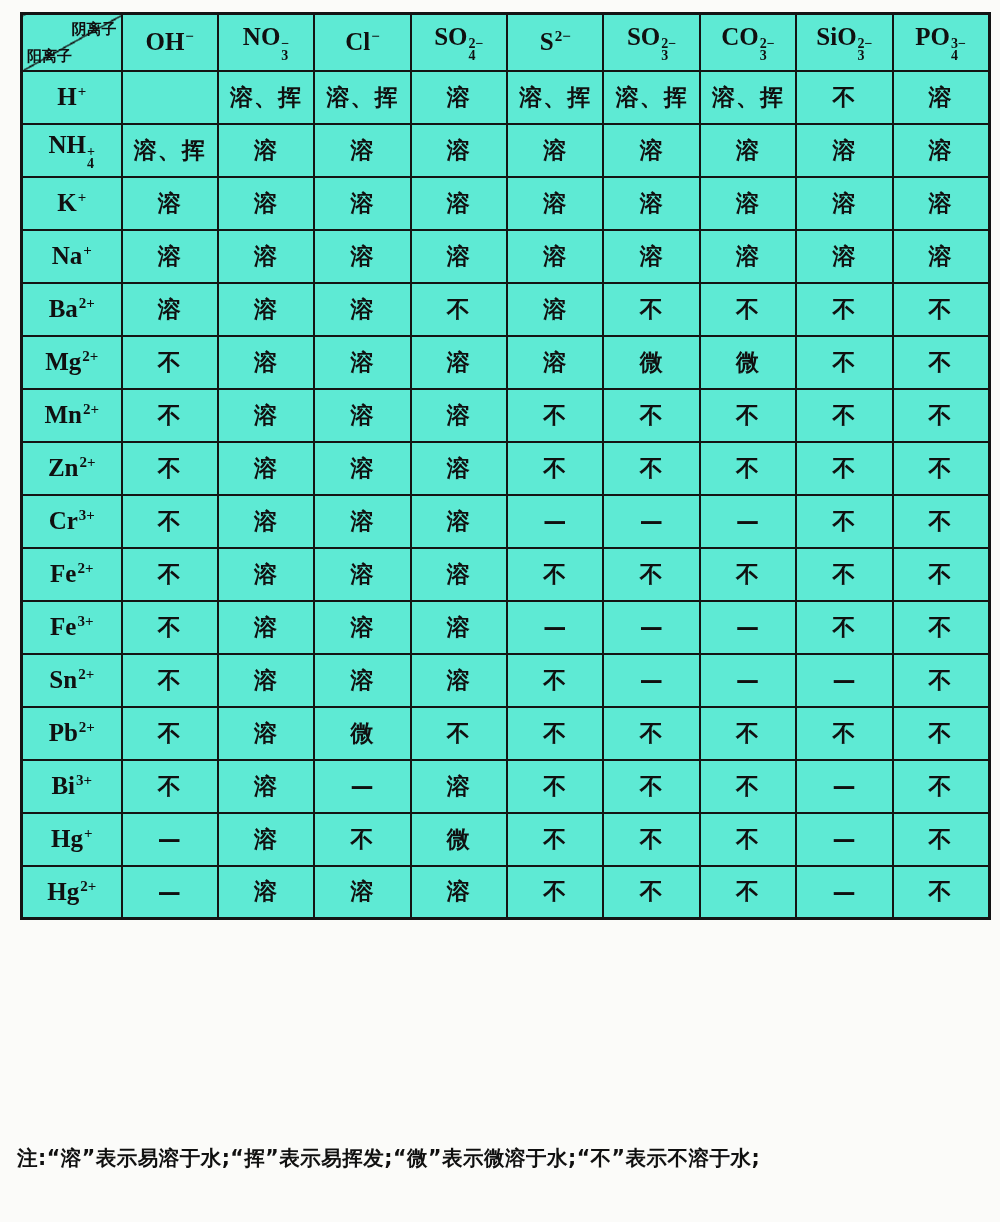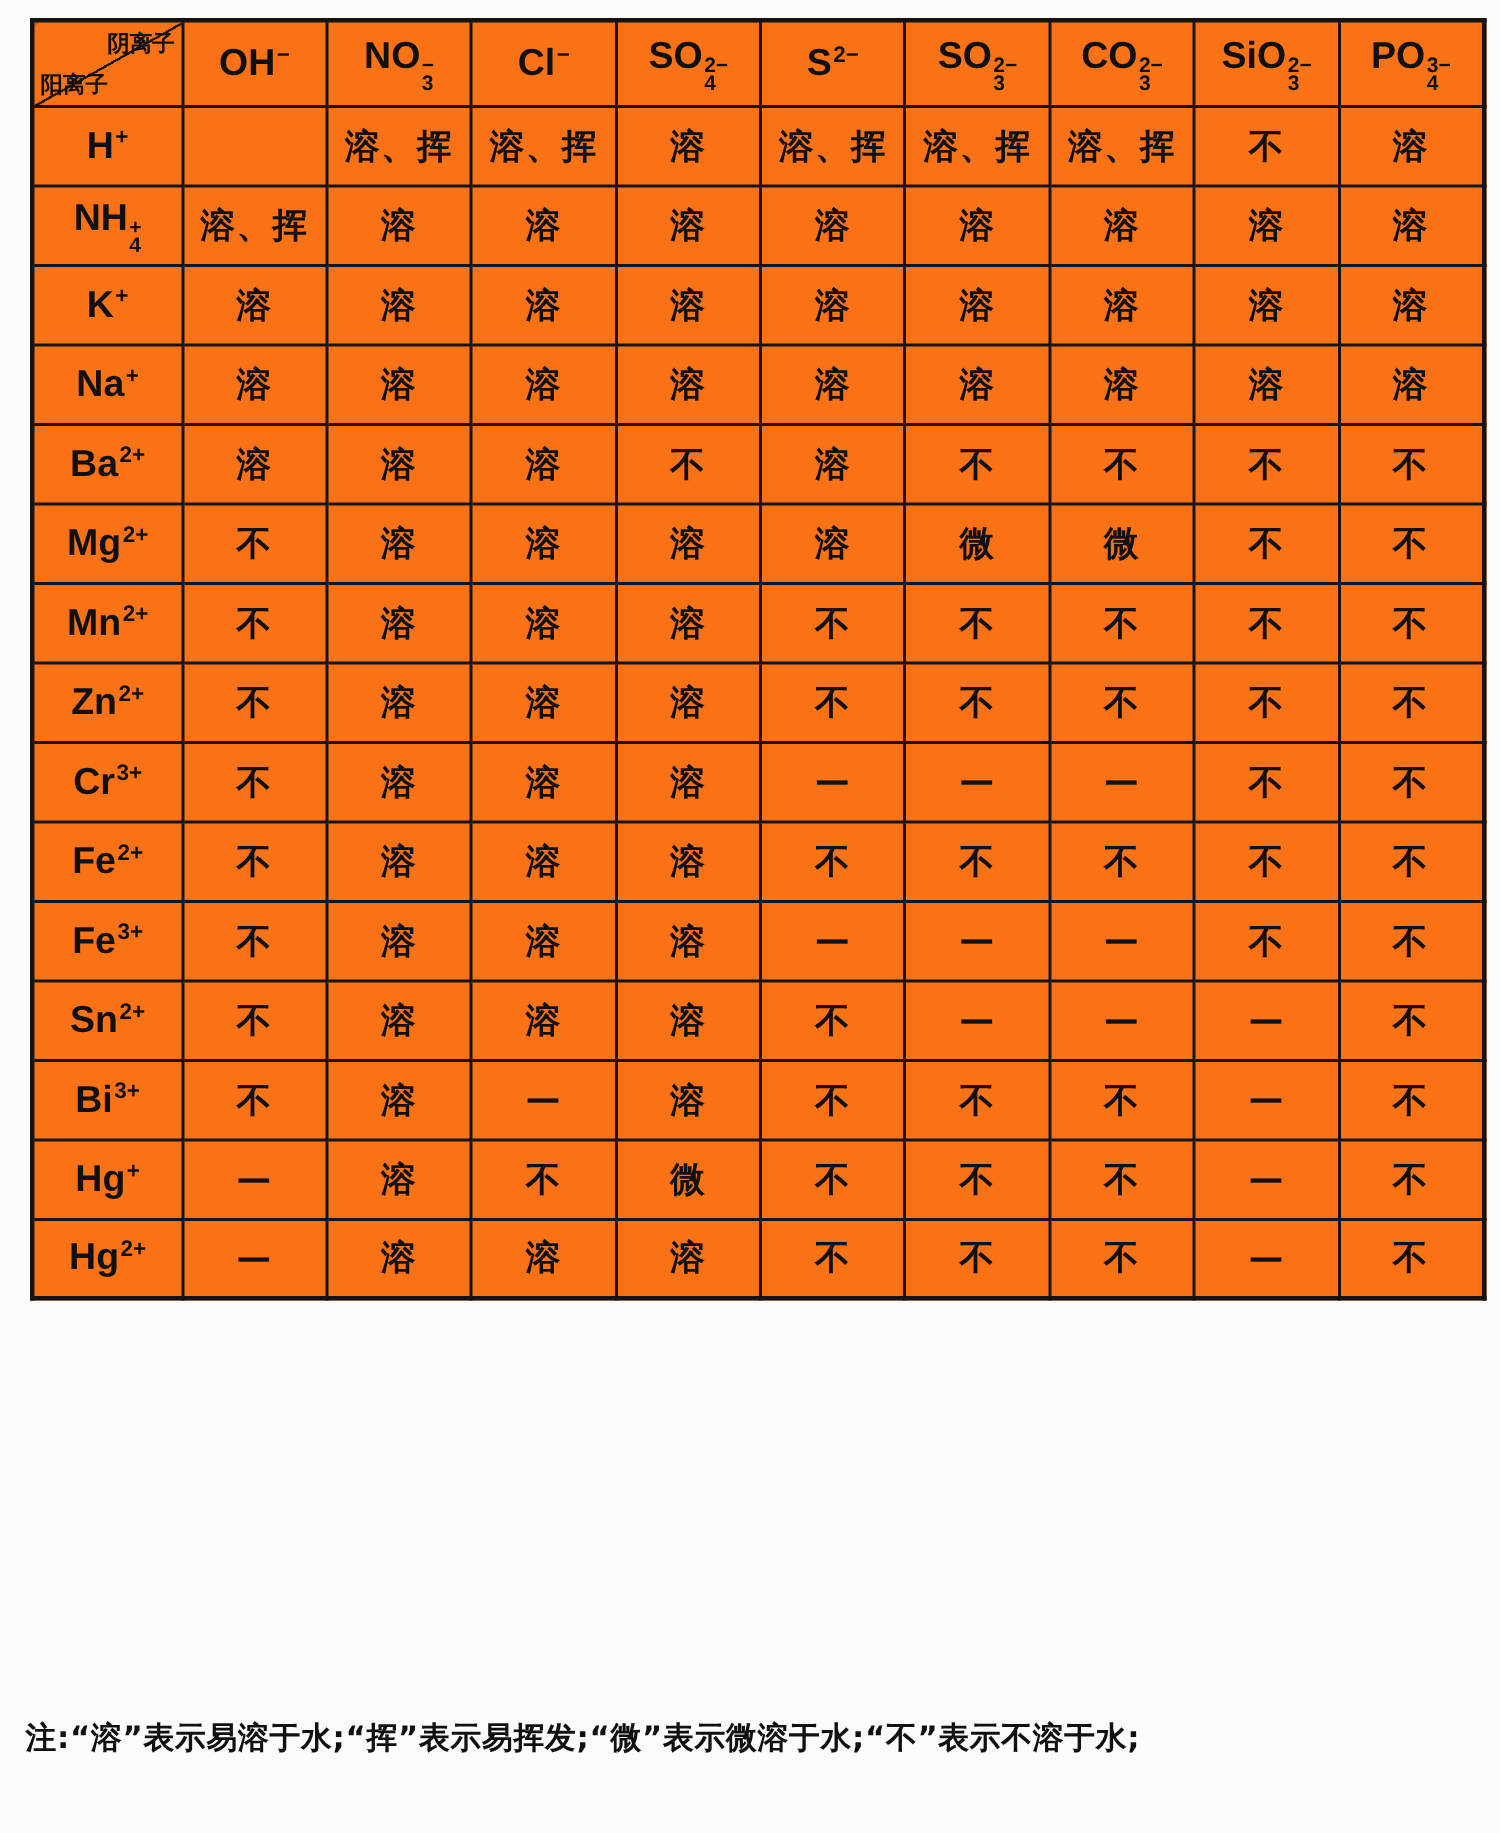--- a/index.html
+++ b/index.html
@@ -10,36 +10,36 @@
     font-family:"DejaVu Sans", sans-serif;
     color:#101010;
     position:relative;
     overflow:hidden;
   }
   .table-wrap { position:absolute; left:20px; top:12px; }
   table.sol {
     border-collapse:collapse;
     table-layout:fixed;
     width:968px;
-    background:#f97316;
+    background:#5eead4;
     border:3px solid #141414;
   }
   table.sol th, table.sol td {
     border:2px solid #141414;
     text-align:center;
     vertical-align:middle;
     padding:0;
     overflow:hidden;
   }
   thead th { height:57px; }
   tbody tr { height:53px; }
 
   
   .ion {
-    font-family:Liberation Sans, sans-serif;
+    font-family:Liberation Serif, serif;
     font-size:25px; font-weight:600; white-space:nowrap;
   }
   .ion-base { letter-spacing:0px; }
   .stack {
     display:inline-flex; flex-direction:column; align-items:flex-start;
     font-size:14px; line-height:12px; vertical-align:-3px; margin-left:1px;
     font-weight:600;
   }
   .ssup, .ssub { display:block; }
   .supo { font-size:15px; vertical-align:9px; line-height:0; margin-left:1px; font-weight:600; }
@@ -252,20 +252,32 @@
           <td class="cn">溶</td>
           <td class="cn">溶</td>
           <td class="cn">溶</td>
           <td class="cn">不</td>
           <td class="cn">—</td>
           <td class="cn">—</td>
           <td class="cn">—</td>
           <td class="cn">不</td>
         </tr>
         <tr>
+          <th><span class="ion"><span class="ion-base">Pb</span><span class="supo">2+</span></span></th>
+          <td class="cn">不</td>
+          <td class="cn">溶</td>
+          <td class="cn">微</td>
+          <td class="cn">不</td>
+          <td class="cn">不</td>
+          <td class="cn">不</td>
+          <td class="cn">不</td>
+          <td class="cn">不</td>
+          <td class="cn">不</td>
+        </tr>
+        <tr>
           <th><span class="ion"><span class="ion-base">Bi</span><span class="supo">3+</span></span></th>
           <td class="cn">不</td>
           <td class="cn">溶</td>
           <td class="cn">—</td>
           <td class="cn">溶</td>
           <td class="cn">不</td>
           <td class="cn">不</td>
           <td class="cn">不</td>
           <td class="cn">—</td>
           <td class="cn">不</td>

